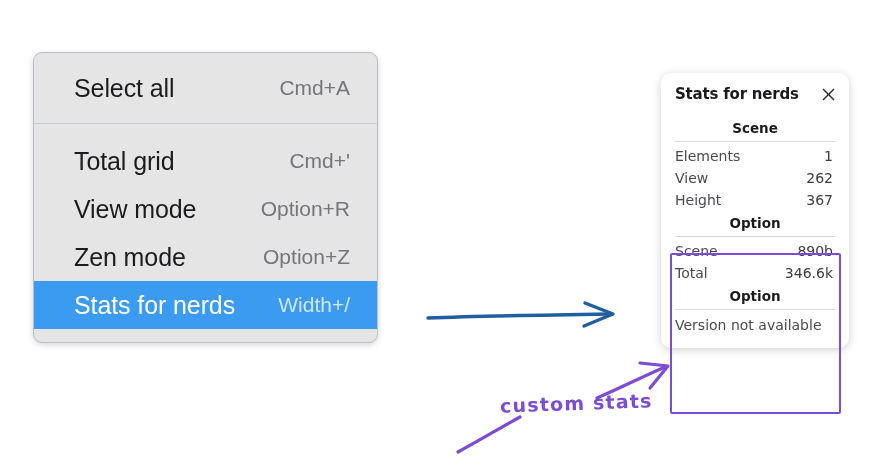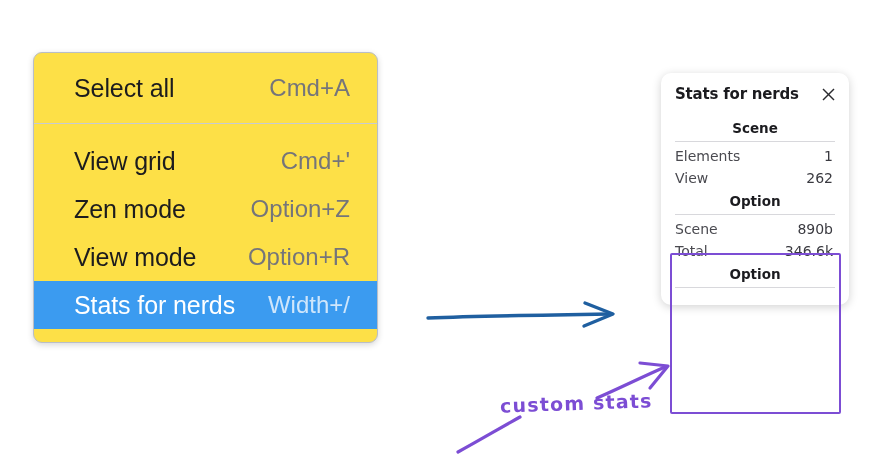--- a/index.html
+++ b/index.html
@@ -15,21 +15,21 @@
     font-family: "Liberation Sans", sans-serif;
     -webkit-font-smoothing: antialiased;
   }
 
   
   #context-menu {
     position: absolute;
     left: 33px;
     top: 52px;
     width: 345px;
-    background: #fde047;
+    background: #e5e5e5;
     border: 1px solid #b9bec7;
     border-radius: 9px;
     box-shadow: 0 2px 6px rgba(0,0,0,0.16);
     box-sizing: border-box;
     overflow: hidden;
     padding-bottom: 13px;
   }
   .menu-section { padding: 0; }
   .menu-section.first { padding-top: 11px; padding-bottom: 11px; }
   .menu-section.second { padding-top: 13px; }
@@ -47,21 +47,21 @@
     box-sizing: border-box;
     cursor: default;
   }
   .menu-item .mi-label {
     font-size: 25px;
     color: #1c1c1e;
     letter-spacing: -0.1px;
     white-space: nowrap;
   }
   .menu-item .mi-shortcut {
-    font-size: 24px;
+    font-size: 21px;
     color: #75757a;
     white-space: nowrap;
   }
   .menu-item.selected {
     background: #3b9bf0;
   }
   .menu-item.selected .mi-label { color: #ffffff; }
   .menu-item.selected .mi-shortcut { color: #cfe6fb; }
 
   
@@ -168,30 +168,30 @@
     <div class="menu-item">
       <span class="mi-label">Select all</span>
       <span class="mi-shortcut">Cmd+A</span>
     </div>
   </div>
 
   <div class="menu-separator"></div>
 
   <div class="menu-section second">
     <div class="menu-item">
-      <span class="mi-label">View grid</span>
+      <span class="mi-label">Total grid</span>
       <span class="mi-shortcut">Cmd+'</span>
+    </div>
+    <div class="menu-item">
+      <span class="mi-label">View mode</span>
+      <span class="mi-shortcut">Option+R</span>
     </div>
     <div class="menu-item">
       <span class="mi-label">Zen mode</span>
       <span class="mi-shortcut">Option+Z</span>
-    </div>
-    <div class="menu-item">
-      <span class="mi-label">View mode</span>
-      <span class="mi-shortcut">Option+R</span>
     </div>
     <div class="menu-item selected">
       <span class="mi-label">Stats for nerds</span>
       <span class="mi-shortcut">Width+/</span>
     </div>
   </div>
 </div>
 
 <div id="stats-panel">
 
@@ -209,38 +209,43 @@
     <div class="sp-section-title">Scene</div>
     <div class="sp-rule"></div>
     <div class="sp-row">
       <span class="sp-lab">Elements</span>
       <span class="sp-val">1</span>
     </div>
     <div class="sp-row">
       <span class="sp-lab">View</span>
       <span class="sp-val">262</span>
     </div>
+    <div class="sp-row">
+      <span class="sp-lab">Height</span>
+      <span class="sp-val">367</span>
+    </div>
   </div>
 
   <div>
     <div class="sp-section-title">Option</div>
     <div class="sp-rule"></div>
     <div class="sp-row">
       <span class="sp-lab">Scene</span>
       <span class="sp-val">890b</span>
     </div>
     <div class="sp-row">
       <span class="sp-lab">Total</span>
       <span class="sp-val">346.6k</span>
     </div>
   </div>
 
   <div>
     <div class="sp-section-title">Option</div>
     <div class="sp-rule"></div>
+    <div class="sp-note">Version not available</div>
   </div>
 </div>
 
 <div id="highlight-box"></div>
 
 <div id="annotation-layer">
   <svg width="873" height="461" viewBox="0 0 873 461">
 
     <g>
       <path d="M428 318 C 480 316, 545 315, 610 314" stroke="#1f5fa0" stroke-width="3.4" fill="none" stroke-linecap="round"></path>

